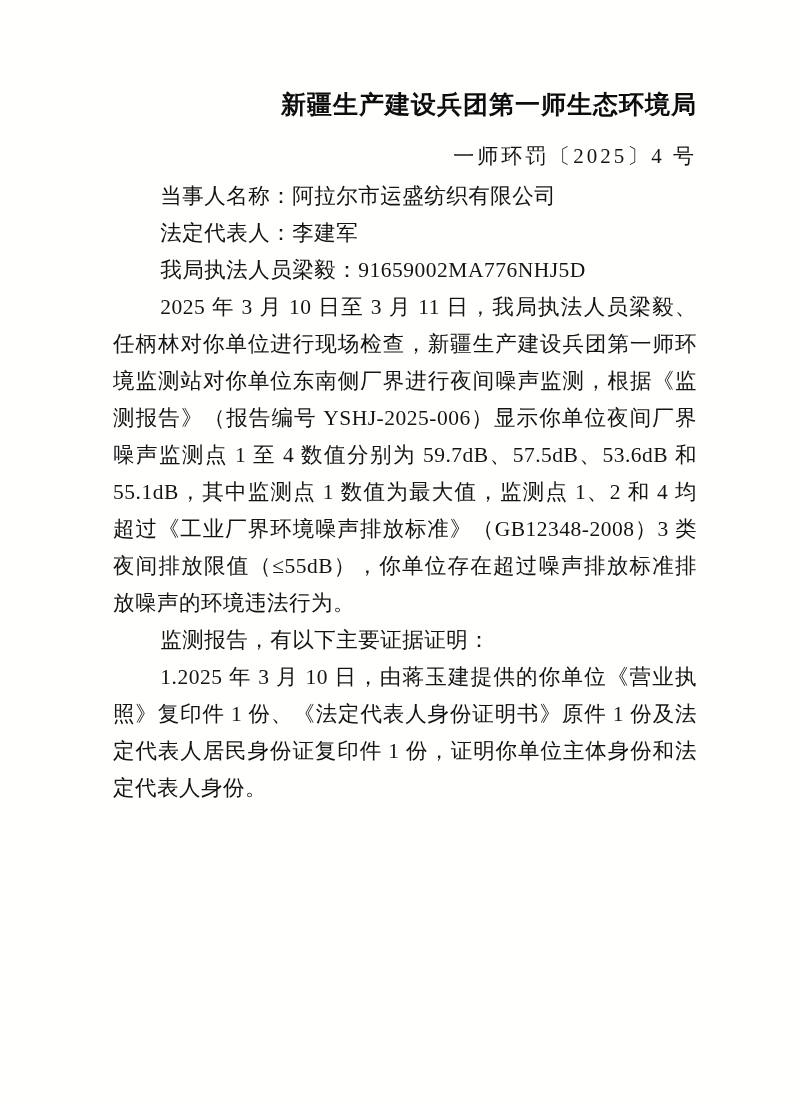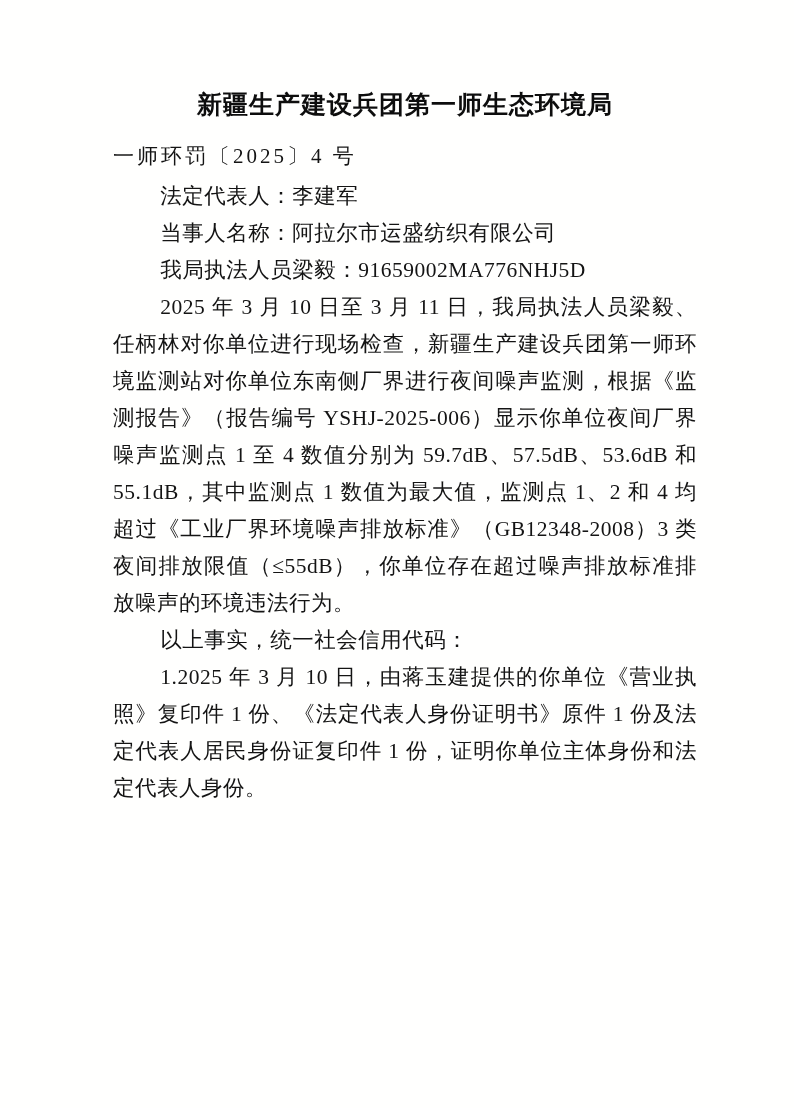--- a/index.html
+++ b/index.html
@@ -17,31 +17,31 @@
     overflow: hidden;
   }
   .content {
     position: absolute;
     left: 113px;
     top: 82px;
     width: 584px;
   }
   .title {
     margin: 0;
-    text-align: center;
+    text-align: right;
     font-family: "Liberation Sans", "DejaVu Sans", sans-serif;
     font-weight: 700;
     font-size: 25px;
     line-height: 45px;
     letter-spacing: 1px;
     color: #0d0d0d;
   }
   .doc-number {
     margin-top: 16px;
-    text-align: left;
+    text-align: right;
     font-family: "Liberation Serif", "DejaVu Serif", serif;
     font-size: 21px;
     line-height: 26px;
     letter-spacing: 3px;
     color: #141414;
   }
   .body-text {
     margin-top: 9px;
     font-family: "Liberation Serif", "DejaVu Serif", serif;
     font-size: 21.5px;
@@ -62,22 +62,22 @@
 
 <div class="page">
   <div class="content">
 
     <h1 class="title">新疆生产建设兵团第一师生态环境局</h1>
 
 
     <div class="doc-number">一师环罚〔2025〕4 号</div>
 
     <div class="body-text">
+      <p>当事人名称：阿拉尔市运盛纺织有限公司</p>
       <p>法定代表人：李建军</p>
-      <p>当事人名称：阿拉尔市运盛纺织有限公司</p>
       <p>我局执法人员梁毅：91659002MA776NHJ5D</p>
       <p>2025 年 3 月 10 日至 3 月 11 日，我局执法人员梁毅、任柄林对你单位进行现场检查，新疆生产建设兵团第一师环境监测站对你单位东南侧厂界进行夜间噪声监测，根据《监测报告》（报告编号 YSHJ-2025-006）显示你单位夜间厂界噪声监测点 1 至 4 数值分别为 59.7dB、57.5dB、53.6dB 和 55.1dB，其中监测点 1 数值为最大值，监测点 1、2 和 4 均超过《工业厂界环境噪声排放标准》（GB12348-2008）3 类夜间排放限值（≤55dB），你单位存在超过噪声排放标准排放噪声的环境违法行为。</p>
-      <p>以上事实，统一社会信用代码：</p>
+      <p>监测报告，有以下主要证据证明：</p>
       <p>1.2025 年 3 月 10 日，由蒋玉建提供的你单位《营业执照》复印件 1 份、《法定代表人身份证明书》原件 1 份及法定代表人居民身份证复印件 1 份，证明你单位主体身份和法定代表人身份。</p>
     </div>
 
   </div>
 </div>
 
 </body></html>

